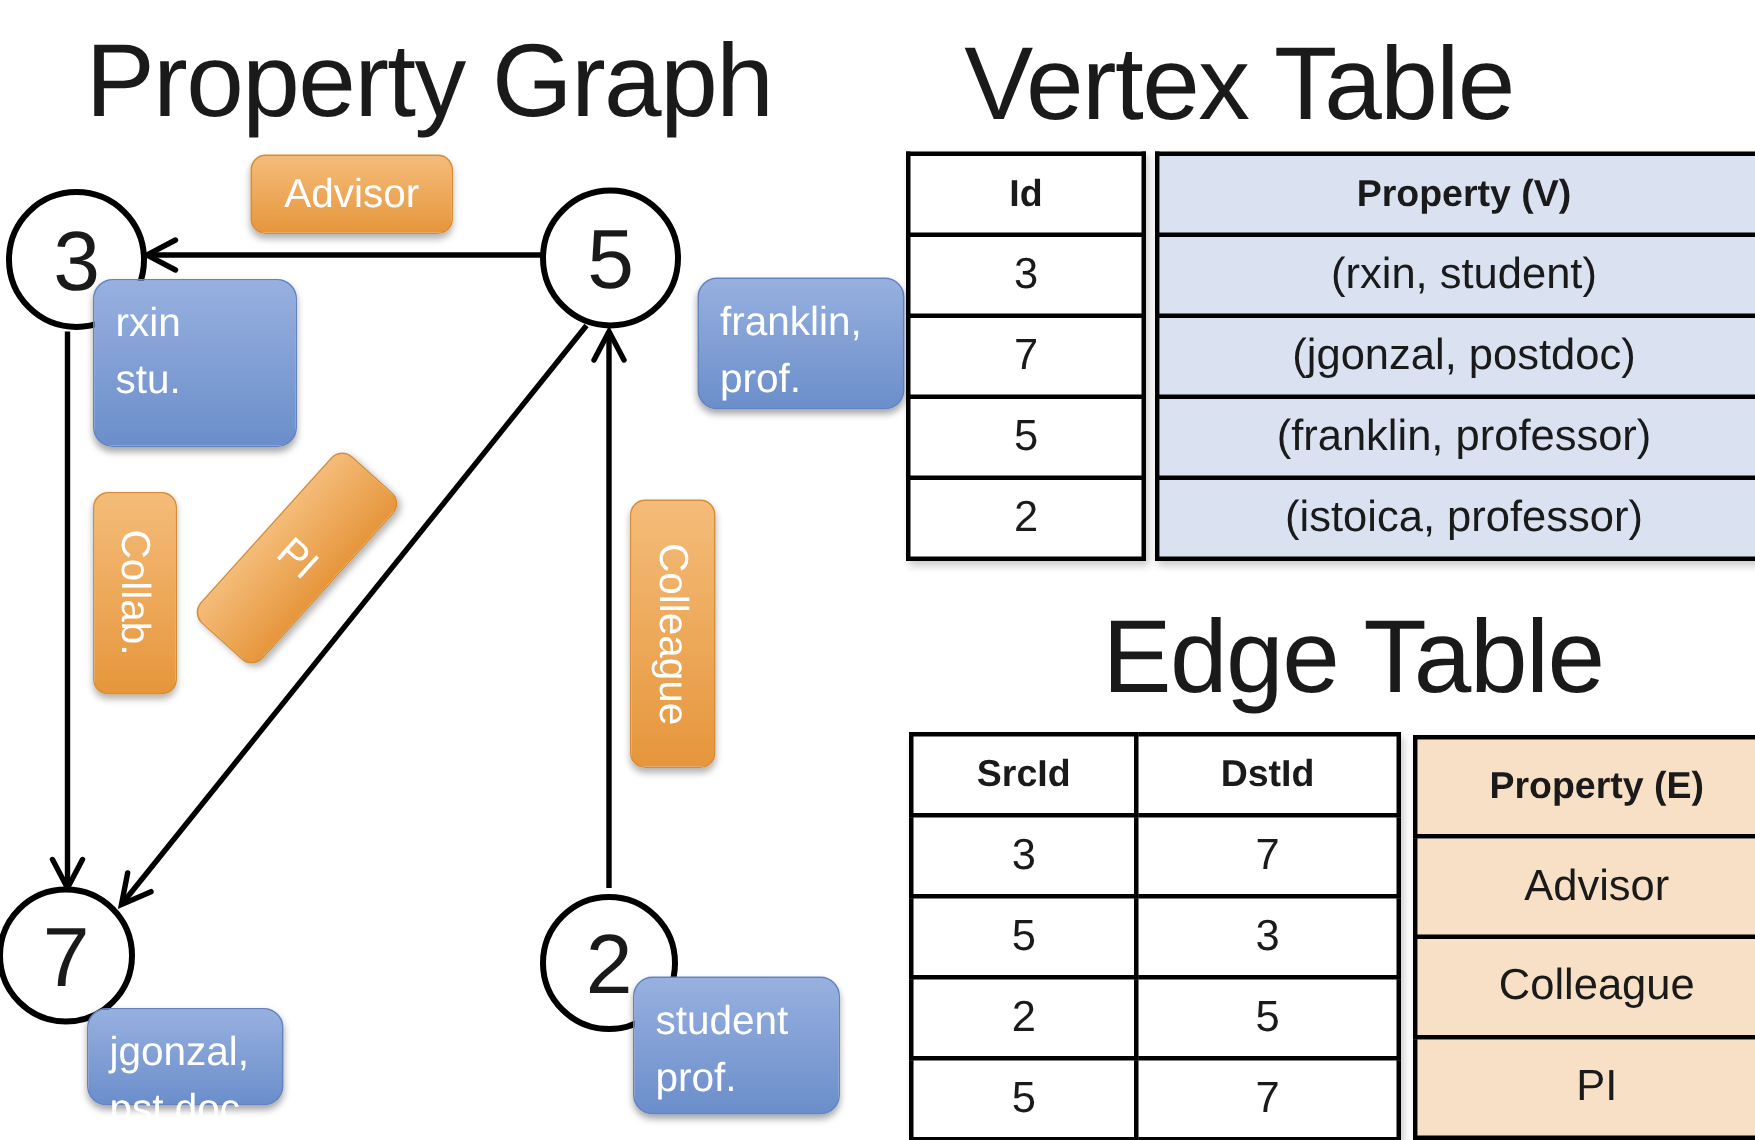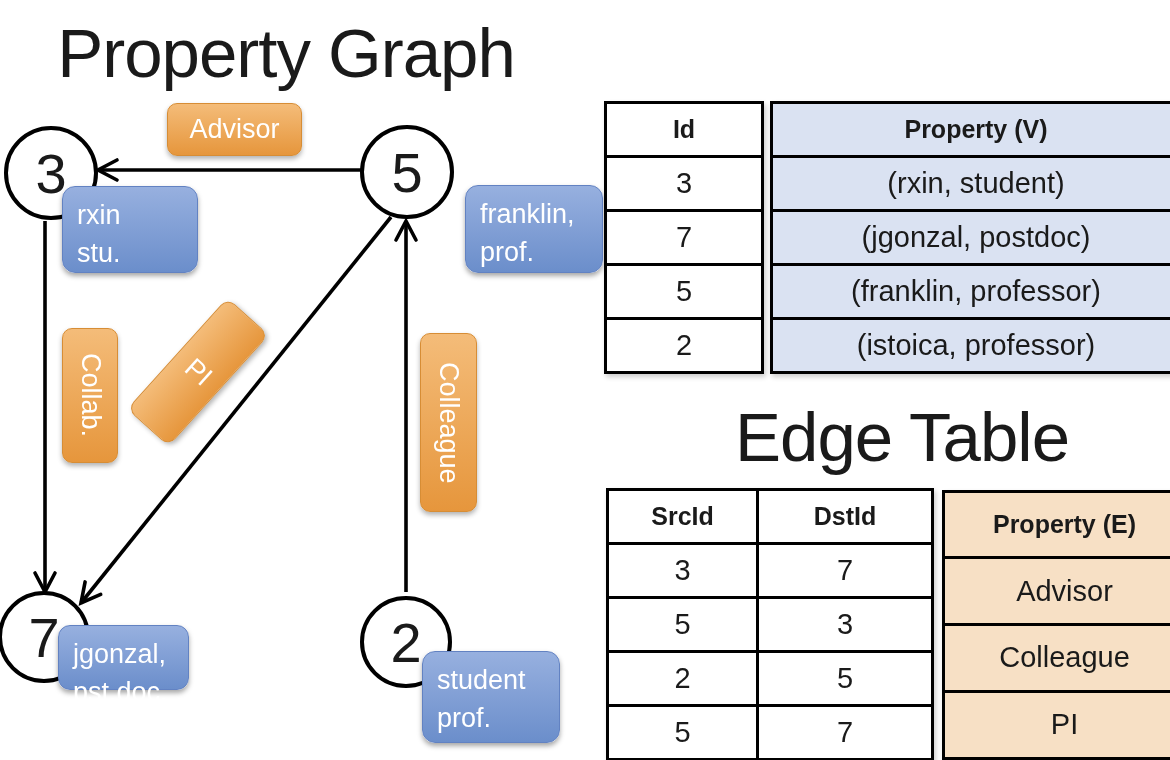--- a/index.html
+++ b/index.html
@@ -24,23 +24,23 @@
   #node-3{left:4px;top:126px;width:86px;height:86px;}
   #node-5{left:360px;top:125px;width:86px;height:86px;}
   #node-7{left:-2px;top:591px;width:84px;height:84px;}
   #node-2{left:360px;top:596px;width:84px;height:84px;}
 
   .vprop{position:absolute;border-radius:13px;color:#fff;font-size:27px;line-height:1.42;
     padding:9px 0 0 14px;box-sizing:border-box;
     background:linear-gradient(180deg,var(--blue-top),var(--blue-bottom));
     border:1px solid var(--blue-border);
     box-shadow:0 3px 5px rgba(0,0,0,0.35);}
-  #prop-rxin{left:62px;top:186px;width:136px;height:87px;}
+  #prop-rxin{left:62px;top:186px;width:136px;height:112px;}
   #prop-franklin{left:422px;top:185px;width:138px;height:88px;margin-left:43px;}
-  #prop-jgonzal{left:58px;top:625px;width:131px;height:65px;border-radius:12px;}
+  #prop-jgonzal{left:58px;top:672px;width:131px;height:65px;}
   #prop-istoica{left:422px;top:651px;width:138px;height:92px;}
 
   .elabel{position:absolute;color:#fff;font-size:27px;border-radius:10px;
     background:linear-gradient(180deg,var(--orange-top),var(--orange-bottom));
     border:1px solid var(--orange-border);
     box-shadow:0 3px 5px rgba(0,0,0,0.3);
     display:flex;align-items:center;justify-content:center;box-sizing:border-box;}
   #label-advisor{left:167px;top:103px;width:135px;height:53px;}
   .vtext{writing-mode:vertical-rl;text-orientation:mixed;}
   #label-collab{left:62px;top:328px;width:56px;height:135px;}
@@ -64,20 +64,21 @@
   #et-ids col.c-src{width:150px;} #et-ids col.c-dst{width:175px;}
   #et-prop{width:245px;height:270px;}
   #et-prop td{background:var(--edge-cell-bg);}
 </style>
 </head>
 <body>
 
 <div class="stage">
 
   <div id="pg-title" class="big-title">Property Graph</div>
+  <div id="vt-title" class="big-title">Vertex Table</div>
   <div id="et-title" class="big-title">Edge Table</div>
 
   <svg class="edges" width="1170" height="760" viewBox="0 0 1170 760">
     <defs>
       <marker id="arrow" markerUnits="userSpaceOnUse" markerWidth="28" markerHeight="28" refX="22" refY="13" orient="auto">
         <path d="M3,3 L22,13 L3,23" fill="none" stroke="#000" stroke-width="3.6" stroke-linecap="round"></path>
       </marker>
     </defs>
     <line x1="361" y1="170" x2="98" y2="170" stroke="#000" stroke-width="3.6" marker-end="url(#arrow)"></line>
     <line x1="45" y1="221" x2="45" y2="592" stroke="#000" stroke-width="3.6" marker-end="url(#arrow)"></line>

